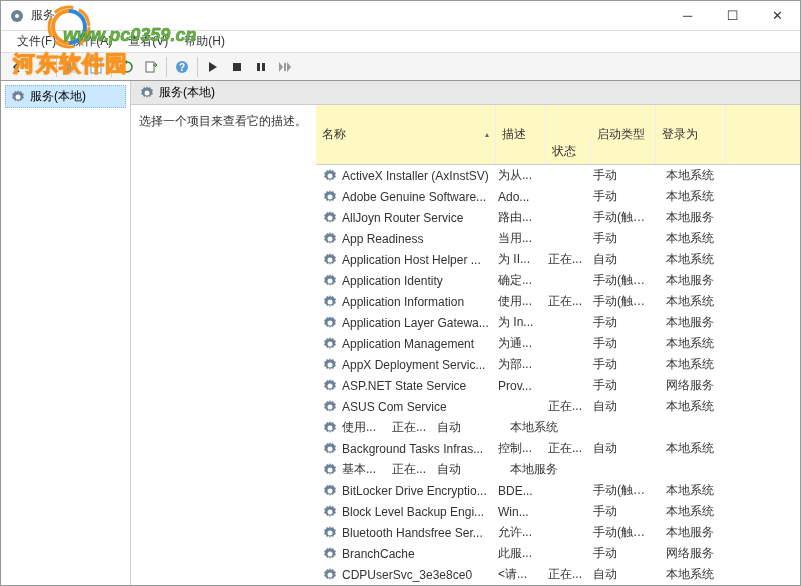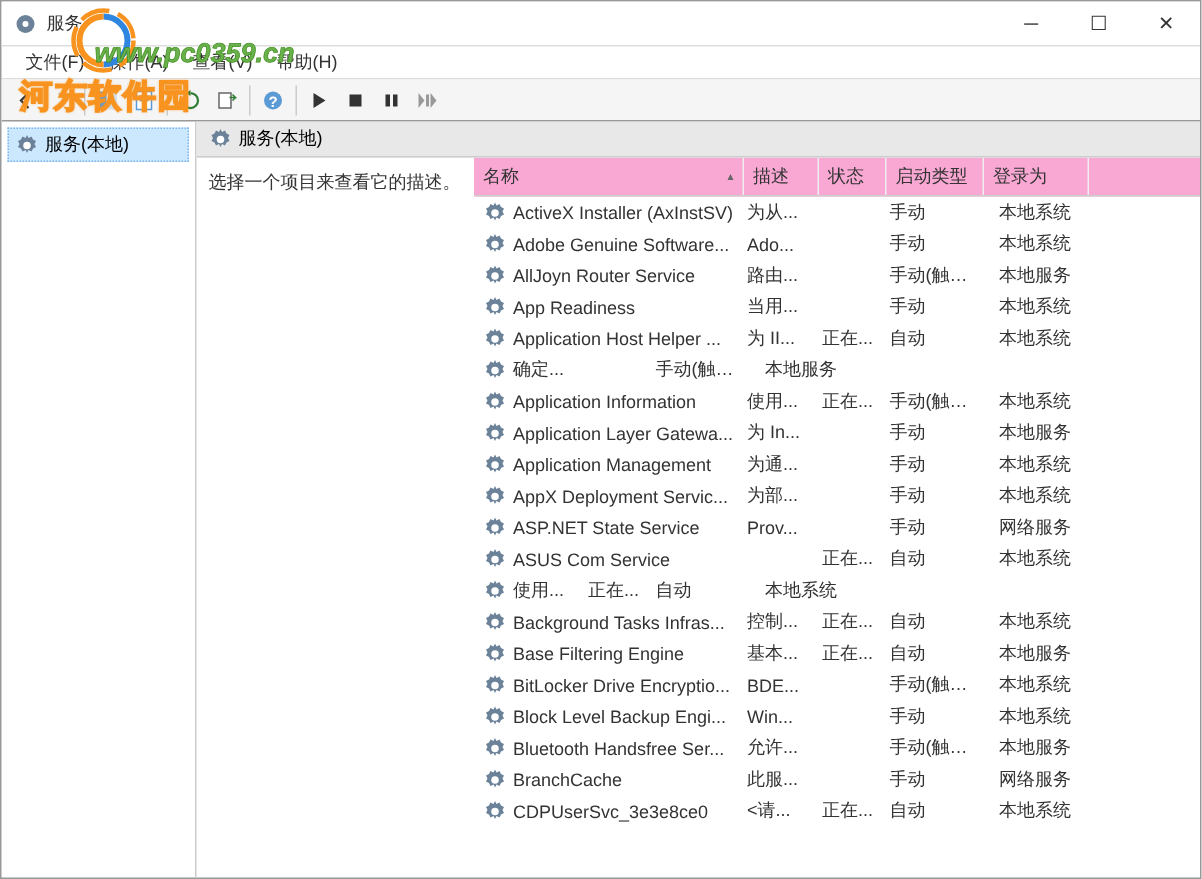--- a/index.html
+++ b/index.html
@@ -28,25 +28,25 @@
 .tree-item { display: flex; align-items: center; padding: 2px 4px; font-size: 12px; background: #cce8ff; border: 1px dotted #7eb4ea; cursor: pointer; }
 .tree-item .gear-icon { width: 16px; height: 16px; margin-right: 4px; }
 
 .right-pane { flex: 1; display: flex; flex-direction: column; overflow: hidden; }
 .right-header { height: 24px; background: #e8e8e8; border-bottom: 1px solid #ccc; display: flex; align-items: center; padding-left: 8px; font-size: 12px; }
 .right-header .gear-icon { width: 16px; height: 16px; margin-right: 4px; }
 .right-content { flex: 1; display: flex; overflow: hidden; }
 .desc-pane { width: 185px; padding: 8px; font-size: 12px; color: #333; }
 .list-pane { flex: 1; overflow: auto; }
 
-.list-header { display: flex; border-bottom: 1px solid #ccc; font-size: 12px; color: #333; position: sticky; top: 0; background: #f9a8d4; }
+.list-header { display: flex; border-bottom: 1px solid #ccc; font-size: 12px; color: #333; position: sticky; top: 0; background: #fef9c3; }
 .list-header .col { padding: 4px 6px; border-right: 1px solid #eee; display: flex; align-items: center; cursor: pointer; }
 .col-name { width: 180px; }
 .col-desc { width: 50px; }
-.col-status { width: 45px; }
+.col-status { width: 45px; margin-top: 34px; }
 .col-startup { width: 65px; }
 .col-logon { width: 70px; }
 .sort-arrow { margin-left: auto; font-size: 8px; color: #666; }
 
 .svc-row { display: flex; font-size: 12px; color: #333; padding: 1px 0; cursor: pointer; align-items: center; }
 .svc-row .svc-icon { width: 16px; height: 16px; margin: 0 4px 0 6px; flex-shrink: 0; }
 .svc-row .c { overflow: hidden; white-space: nowrap; text-overflow: ellipsis; padding: 1px 6px 1px 0; }
 .svc-row .c-name { width: 156px; }
 .svc-row .c-desc { width: 50px; }
 .svc-row .c-status { width: 45px; }
@@ -255,20 +255,21 @@
               <span class="c c-desc">为 II...</span>
               <span class="c c-status">正在...</span>
               <span class="c c-startup">自动</span>
               <span class="c c-logon">本地系统</span>
             </div>
             <div class="svc-row">
               <svg class="svc-icon" viewBox="0 0 16 16">
                 <path class="gear" d="M8 1l1 2 2-1 1 2 2 1-1 2 1 2-2 1-1 2-2-1-1 2-1-2-2 1-1-2-2-1 1-2-1-2 2-1 1-2 2 1z"></path>
                 <circle cx="8" cy="8" r="2.5" fill="#fff"></circle>
               </svg>
+              <span class="c c-name">Application Identity</span>
               <span class="c c-desc">确定...</span>
               <span class="c c-status"></span>
               <span class="c c-startup">手动(触发...</span>
               <span class="c c-logon">本地服务</span>
             </div>
             <div class="svc-row">
               <svg class="svc-icon" viewBox="0 0 16 16">
                 <path class="gear" d="M8 1l1 2 2-1 1 2 2 1-1 2 1 2-2 1-1 2-2-1-1 2-1-2-2 1-1-2-2-1 1-2-1-2 2-1 1-2 2 1z"></path>
                 <circle cx="8" cy="8" r="2.5" fill="#fff"></circle>
               </svg>
@@ -352,21 +353,20 @@
               <span class="c c-desc">控制...</span>
               <span class="c c-status">正在...</span>
               <span class="c c-startup">自动</span>
               <span class="c c-logon">本地系统</span>
             </div>
             <div class="svc-row">
               <svg class="svc-icon" viewBox="0 0 16 16">
                 <path class="gear" d="M8 1l1 2 2-1 1 2 2 1-1 2 1 2-2 1-1 2-2-1-1 2-1-2-2 1-1-2-2-1 1-2-1-2 2-1 1-2 2 1z"></path>
                 <circle cx="8" cy="8" r="2.5" fill="#fff"></circle>
               </svg>
-              <span class="c c-name">Base Filtering Engine</span>
               <span class="c c-desc">基本...</span>
               <span class="c c-status">正在...</span>
               <span class="c c-startup">自动</span>
               <span class="c c-logon">本地服务</span>
             </div>
             <div class="svc-row">
               <svg class="svc-icon" viewBox="0 0 16 16">
                 <path class="gear" d="M8 1l1 2 2-1 1 2 2 1-1 2 1 2-2 1-1 2-2-1-1 2-1-2-2 1-1-2-2-1 1-2-1-2 2-1 1-2 2 1z"></path>
                 <circle cx="8" cy="8" r="2.5" fill="#fff"></circle>
               </svg>

